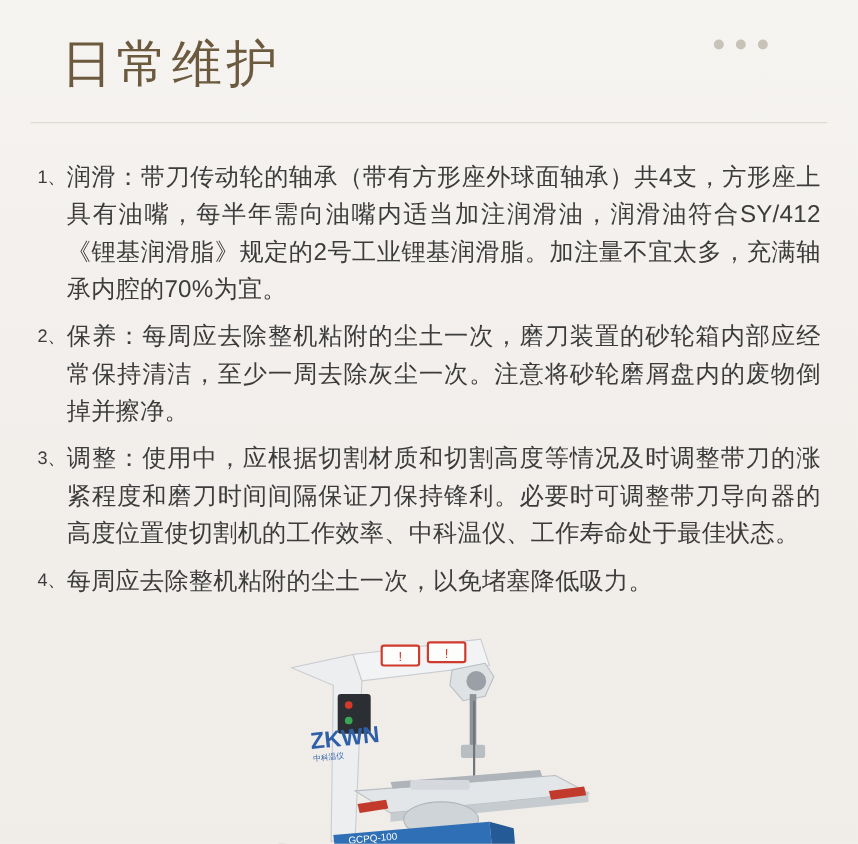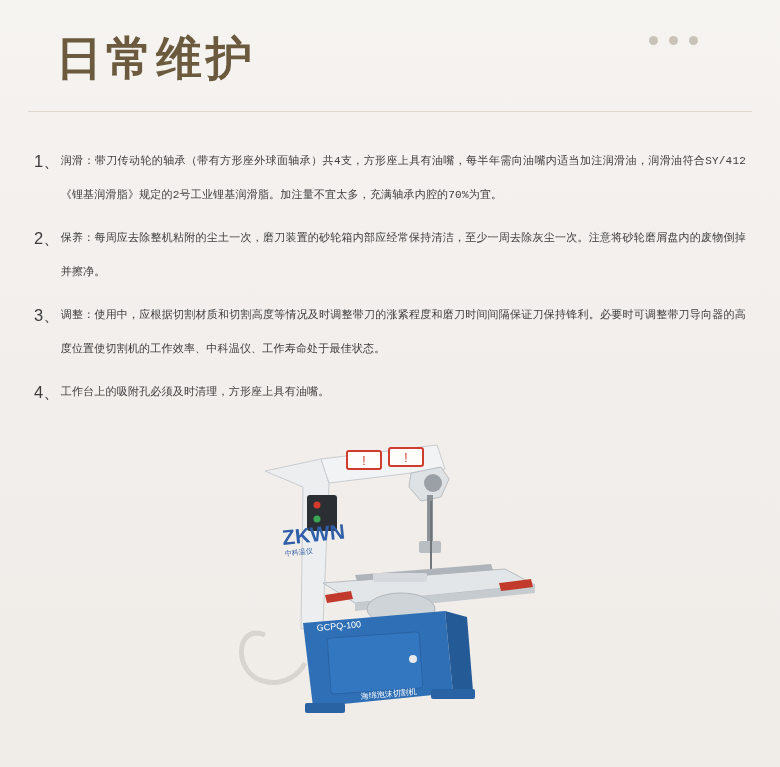--- a/index.html
+++ b/index.html
@@ -26,21 +26,21 @@
     position: relative;
     height: 118px;
     padding: 0 34px;
     box-sizing: border-box;
   }
   .title {
     position: absolute;
     left: 56px;
     top: 28px;
     font-size: 46px;
-    font-weight: bold;
+    font-weight: normal;
     letter-spacing: 4px;
     color: #6b5a3e;
     font-family: "Liberation Serif", "DejaVu Serif", serif;
     white-space: nowrap;
   }
   .dots {
     position: absolute;
     right: 82px;
     top: 36px;
     display: flex;
@@ -74,26 +74,25 @@
   .item-num {
     flex: 0 0 auto;
     font-size: 16.5px;
     line-height: 34px;
     color: #3c3c3c;
     padding-right: 1px;
     white-space: nowrap;
   }
   .item-text {
     flex: 1 1 auto;
-    font-size: 11px;
+    font-size: 22px;
     line-height: 34px;
     color: #3c3c3c;
     text-align: justify;
     letter-spacing: 0.2px;
-    font-family: Liberation Mono, monospace;
   }
   
   .figure {
     position: relative;
     margin-top: 14px;
     height: 300px;
   }
   .machine {
     position: absolute;
     left: 50%;
@@ -130,21 +129,21 @@
       <span class="item-text">保养：每周应去除整机粘附的尘土一次，磨刀装置的砂轮箱内部应经常保持清洁，至少一周去除灰尘一次。注意将砂轮磨屑盘内的废物倒掉并擦净。</span>
     </div>
 
     <div class="item">
       <span class="item-num">3、</span>
       <span class="item-text">调整：使用中，应根据切割材质和切割高度等情况及时调整带刀的涨紧程度和磨刀时间间隔保证刀保持锋利。必要时可调整带刀导向器的高度位置使切割机的工作效率、中科温仪、工作寿命处于最佳状态。</span>
     </div>
 
     <div class="item">
       <span class="item-num">4、</span>
-      <span class="item-text">工作台上的吸附孔必须及时清理，方形座上具有油嘴。</span>
+      <span class="item-text">每周应去除整机粘附的尘土一次，以免堵塞降低吸力。</span>
     </div>
 
   </div>
 
   <div class="figure">
     <svg class="machine" viewBox="0 0 370 290">
 
       <path d="M60 212 C 30 200, 28 250, 58 258 C 80 264, 95 250, 100 240" fill="none" stroke="#d8d4cf" stroke-width="5"></path>
 
       <path d="M60 48 L116 36 L124 60 L118 200 L96 206 L98 64 Z" fill="#eceef0" stroke="#c9ccd0" stroke-width="1"></path>

